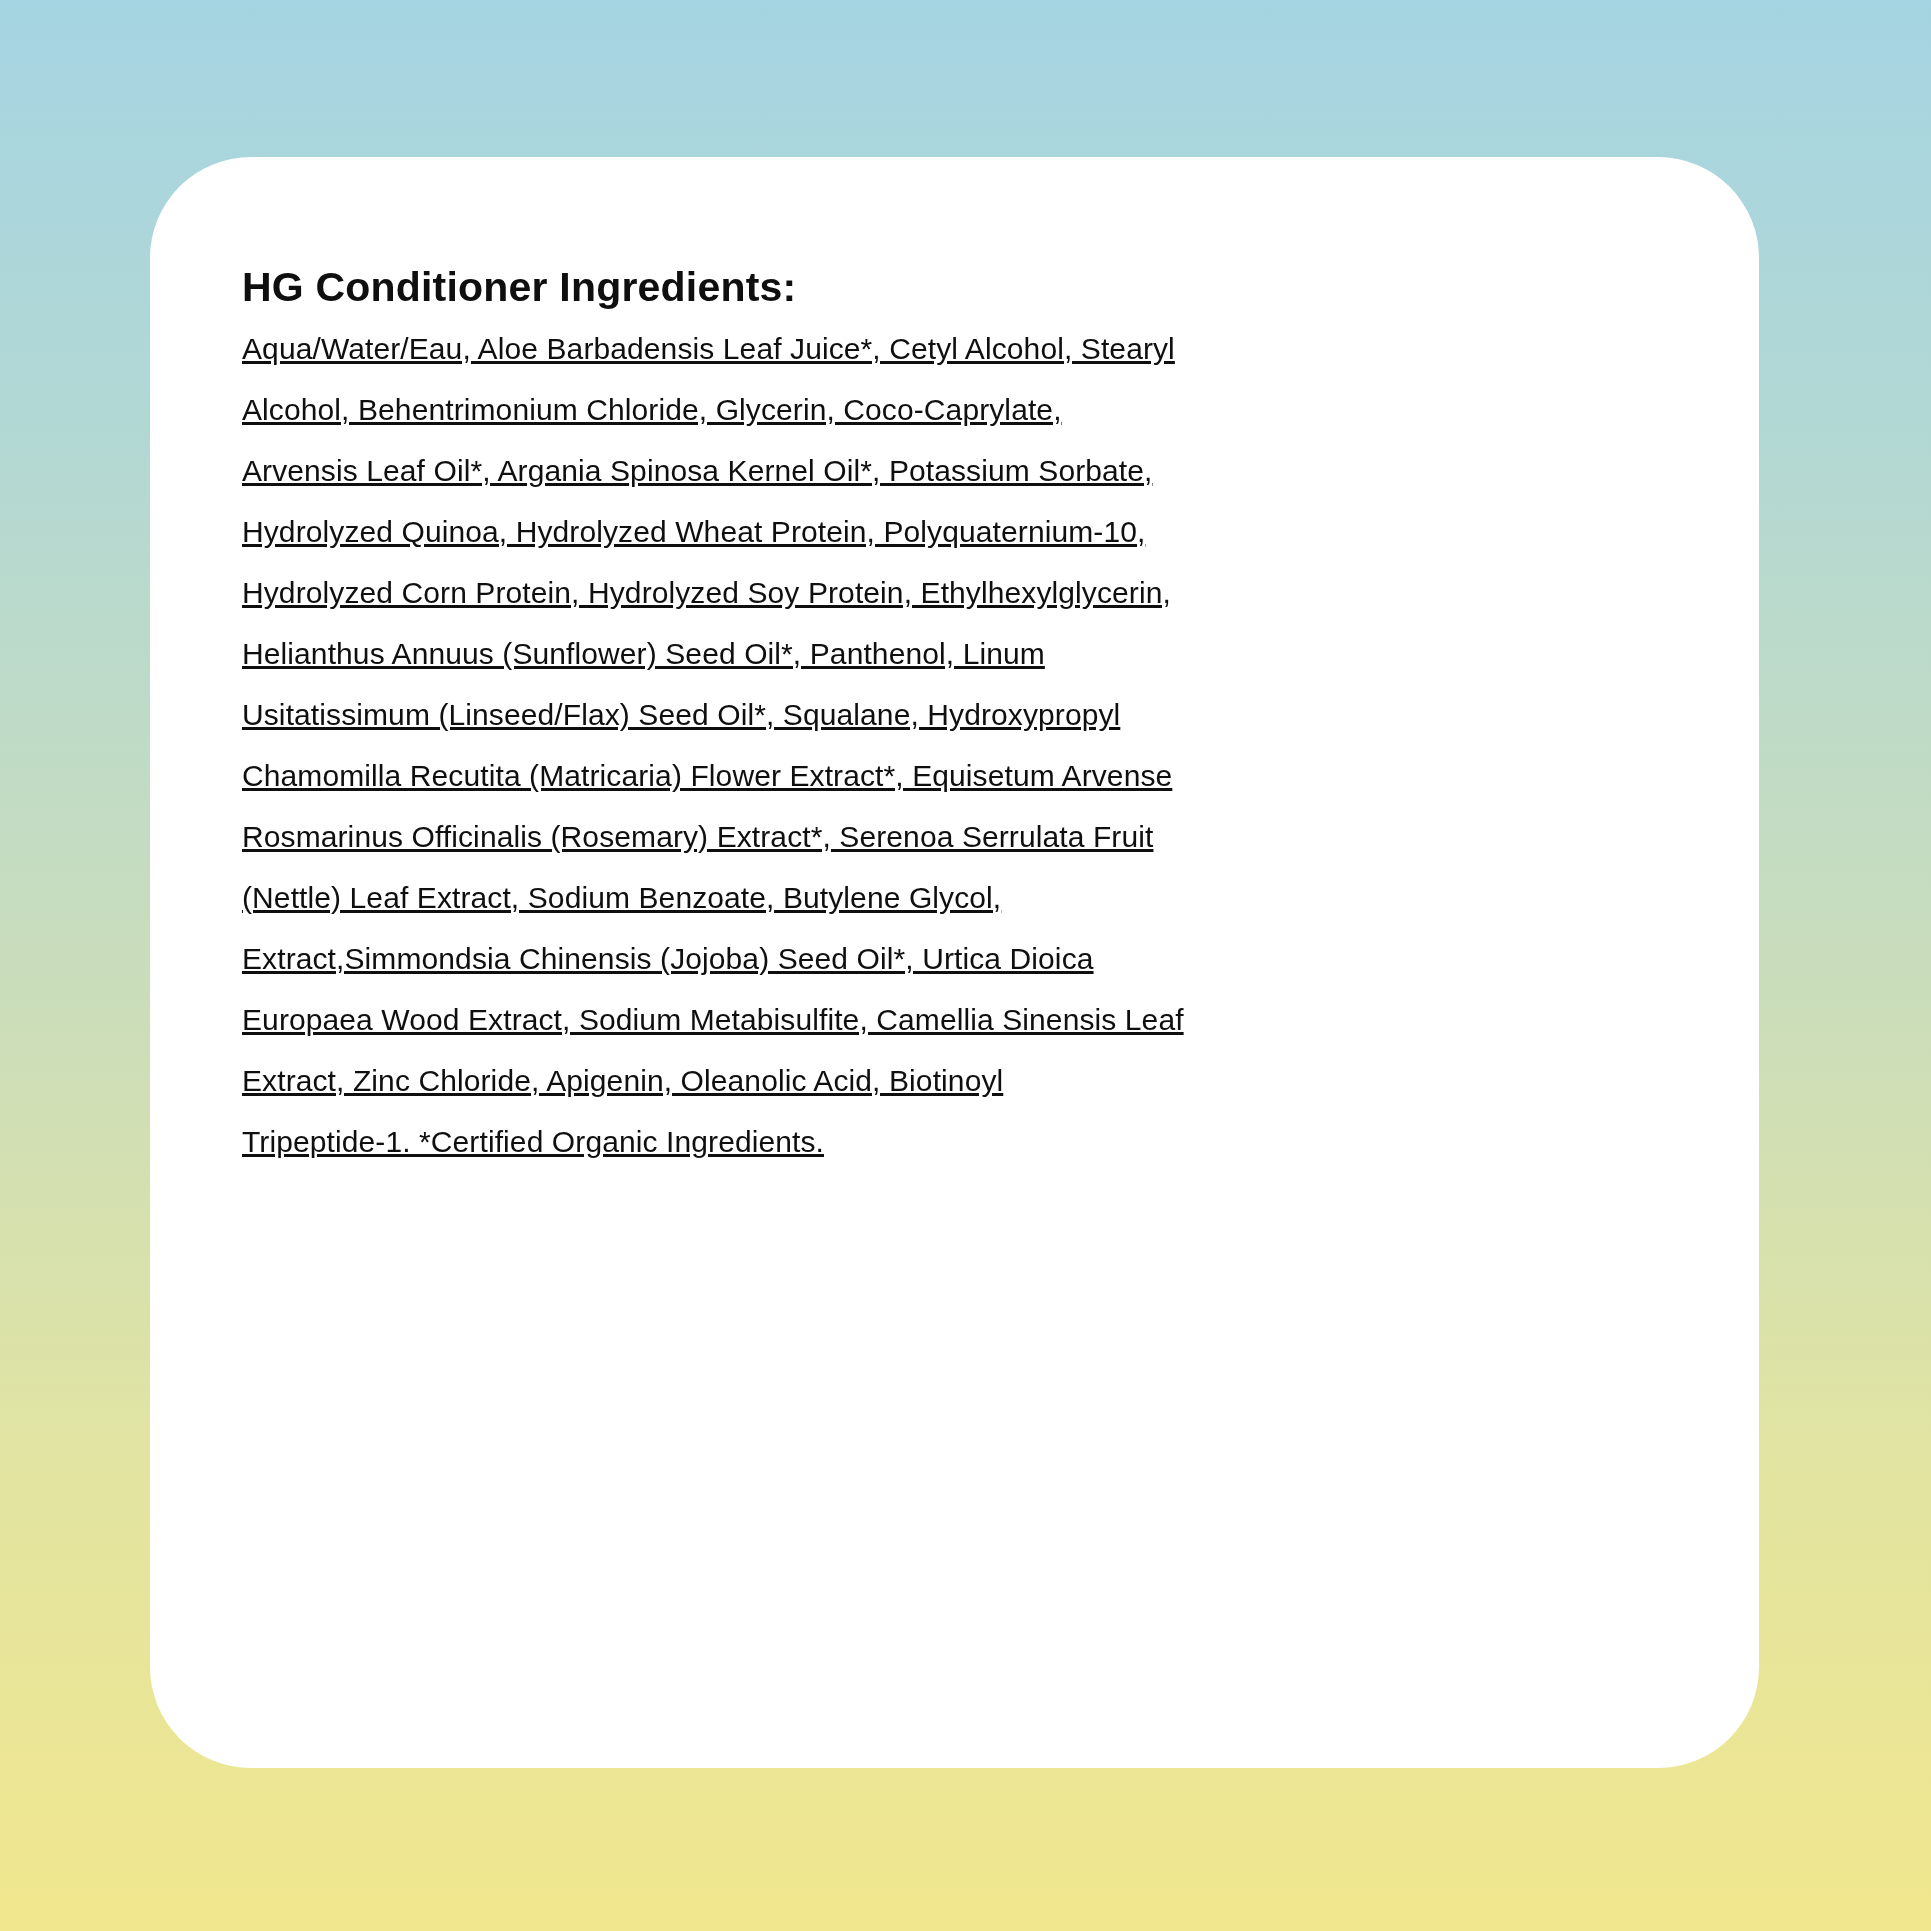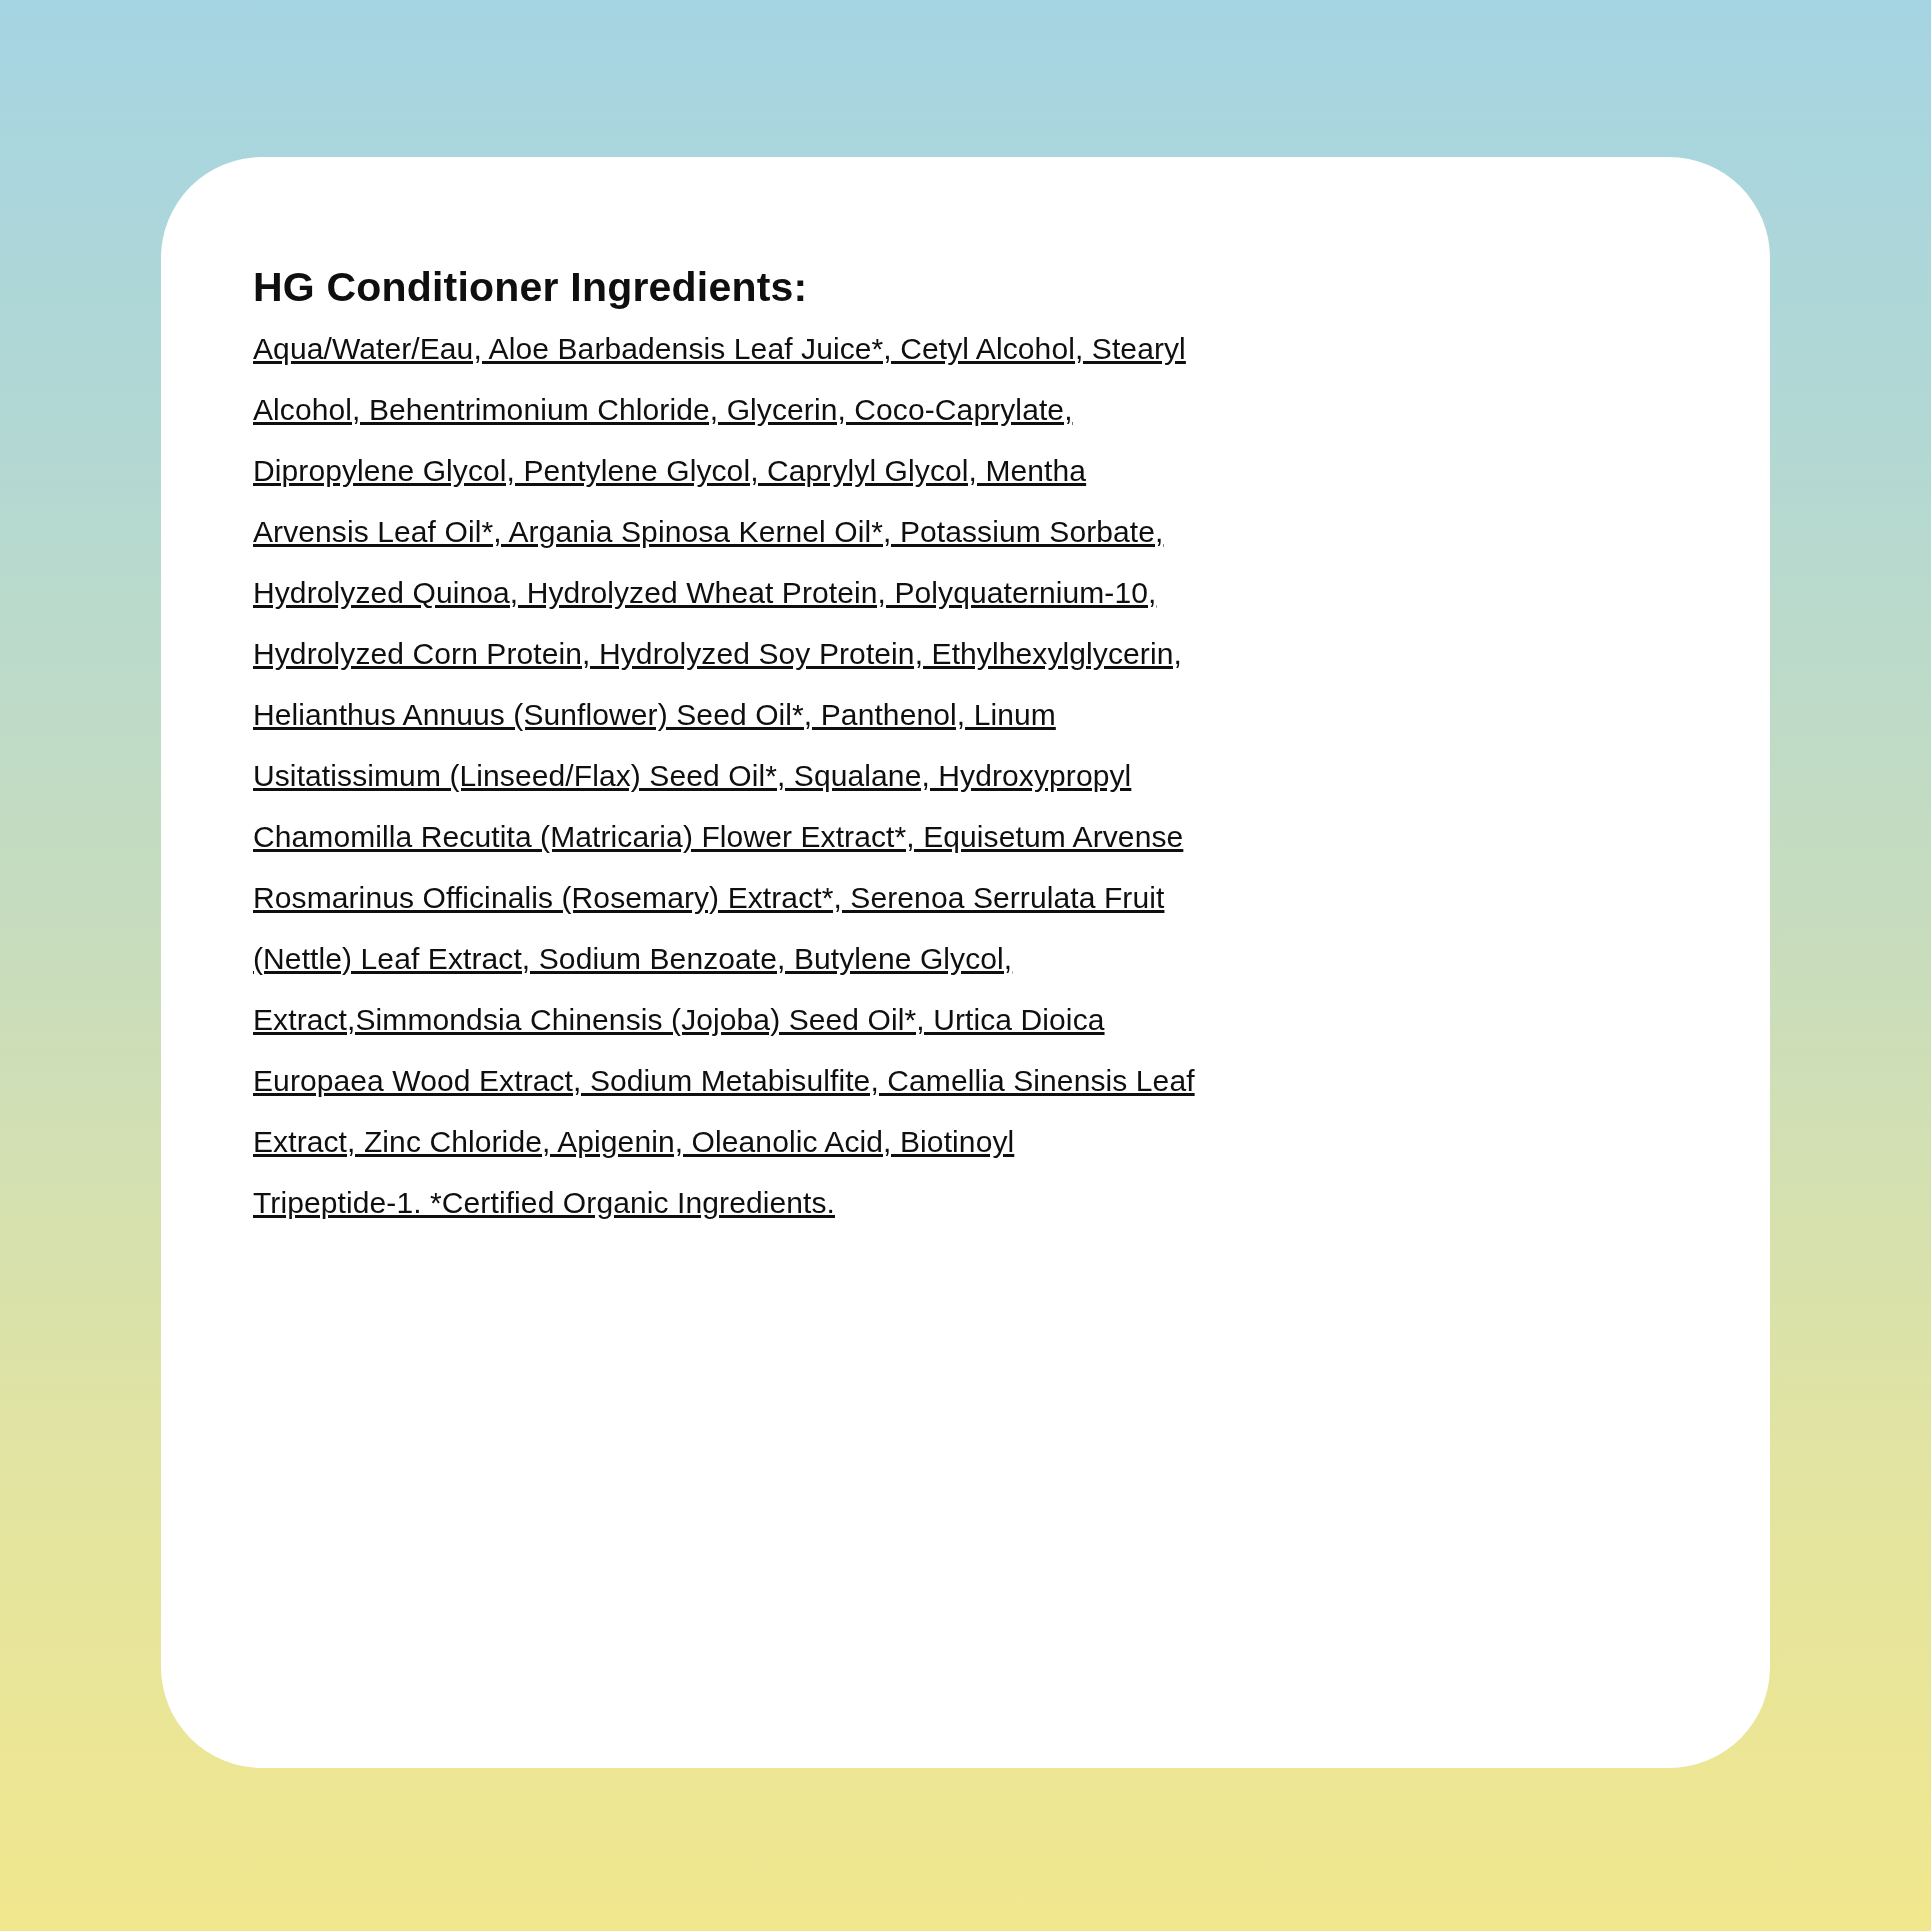--- a/index.html
+++ b/index.html
@@ -22,21 +22,21 @@
       180deg,
       #a5d4e2 0%,
       #b2d8d4 22%,
       #c9ddbc 50%,
       #e2e4a1 76%,
       #f1e78e 100%
     );
   }
   .card {
     position: absolute;
-    left: 161px;
+    left: 150px;
     top: 157px;
     width: 1609px;
     height: 1611px;
     background: #ffffff;
     border-radius: 101px;
     box-sizing: border-box;
     padding: 100px 68px 0 92px;
   }
   .card-title {
     font-size: 41px;
@@ -56,21 +56,20 @@
   }
 </style>
 </head>
 <body>
 
 <div class="background">
   <div class="card">
     <div class="card-title">HG Conditioner Ingredients:</div>
     <div class="ing-line">Aqua/Water/Eau, Aloe Barbadensis Leaf Juice*, Cetyl Alcohol, Stearyl</div>
     <div class="ing-line">Alcohol, Behentrimonium Chloride, Glycerin, Coco-Caprylate,</div>
-    <div class="ing-line">Dipropylene Glycol, Pentylene Glycol, Caprylyl Glycol, Mentha</div>
     <div class="ing-line">Arvensis Leaf Oil*, Argania Spinosa Kernel Oil*, Potassium Sorbate,</div>
     <div class="ing-line">Hydrolyzed Quinoa, Hydrolyzed Wheat Protein, Polyquaternium-10,</div>
     <div class="ing-line">Hydrolyzed Corn Protein, Hydrolyzed Soy Protein, Ethylhexylglycerin,</div>
     <div class="ing-line">Helianthus Annuus (Sunflower) Seed Oil*, Panthenol, Linum</div>
     <div class="ing-line">Usitatissimum (Linseed/Flax) Seed Oil*, Squalane, Hydroxypropyl</div>
     <div class="ing-line">Chamomilla Recutita (Matricaria) Flower Extract*, Equisetum Arvense</div>
     <div class="ing-line">Rosmarinus Officinalis (Rosemary) Extract*, Serenoa Serrulata Fruit</div>
     <div class="ing-line">(Nettle) Leaf Extract, Sodium Benzoate, Butylene Glycol,</div>
     <div class="ing-line">Extract,Simmondsia Chinensis (Jojoba) Seed Oil*, Urtica Dioica</div>
     <div class="ing-line">Europaea Wood Extract, Sodium Metabisulfite, Camellia Sinensis Leaf</div>

